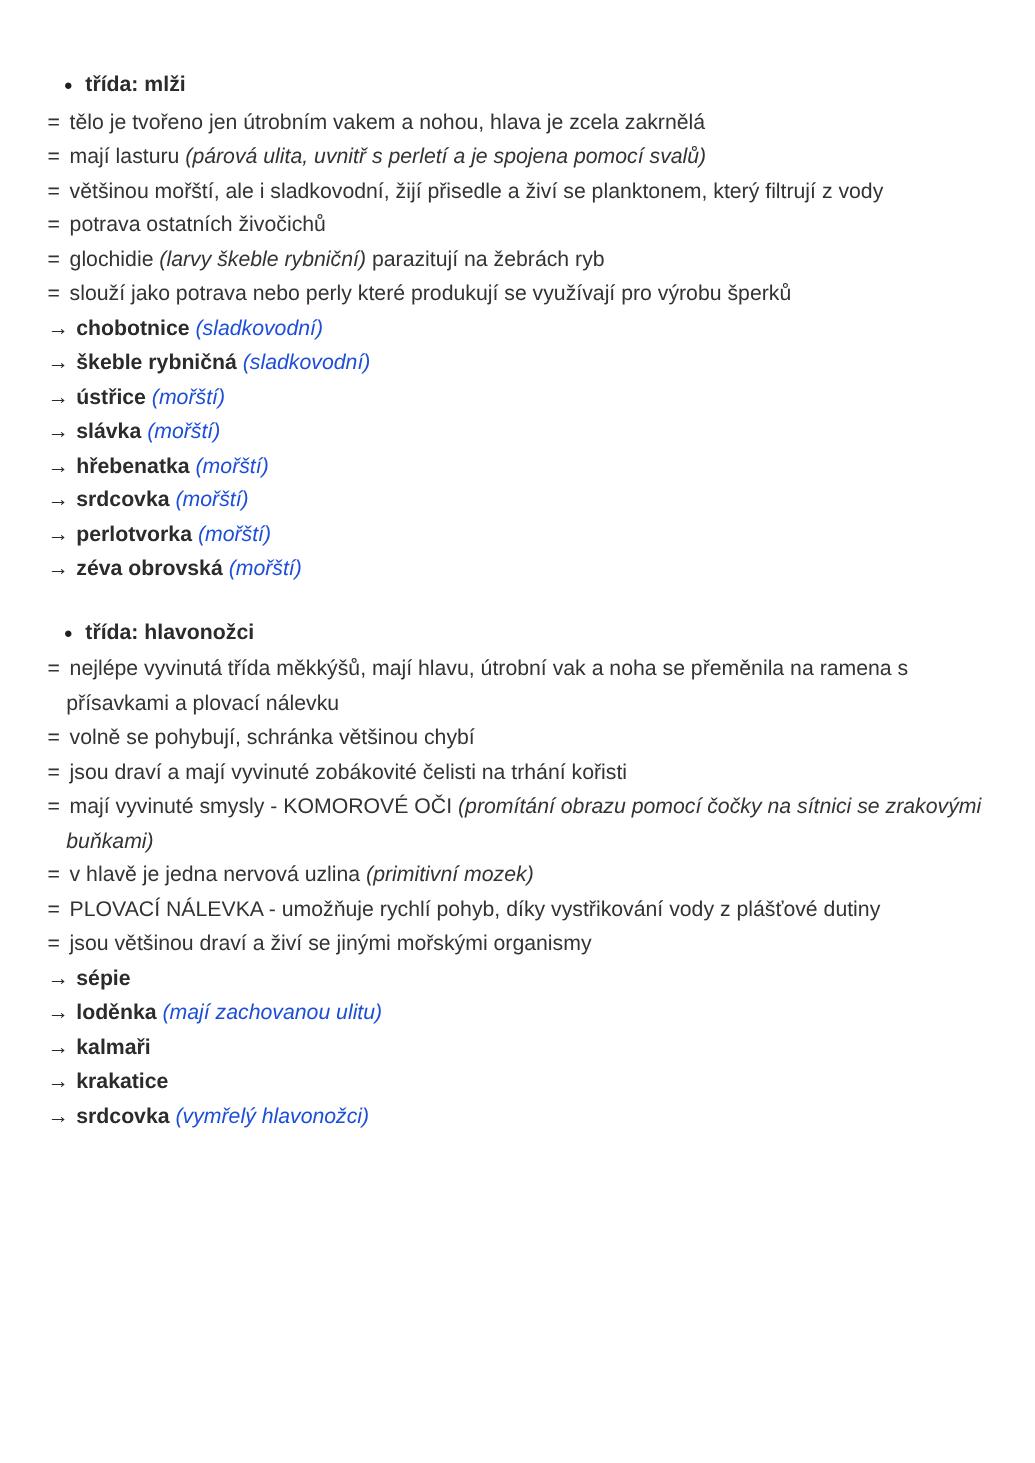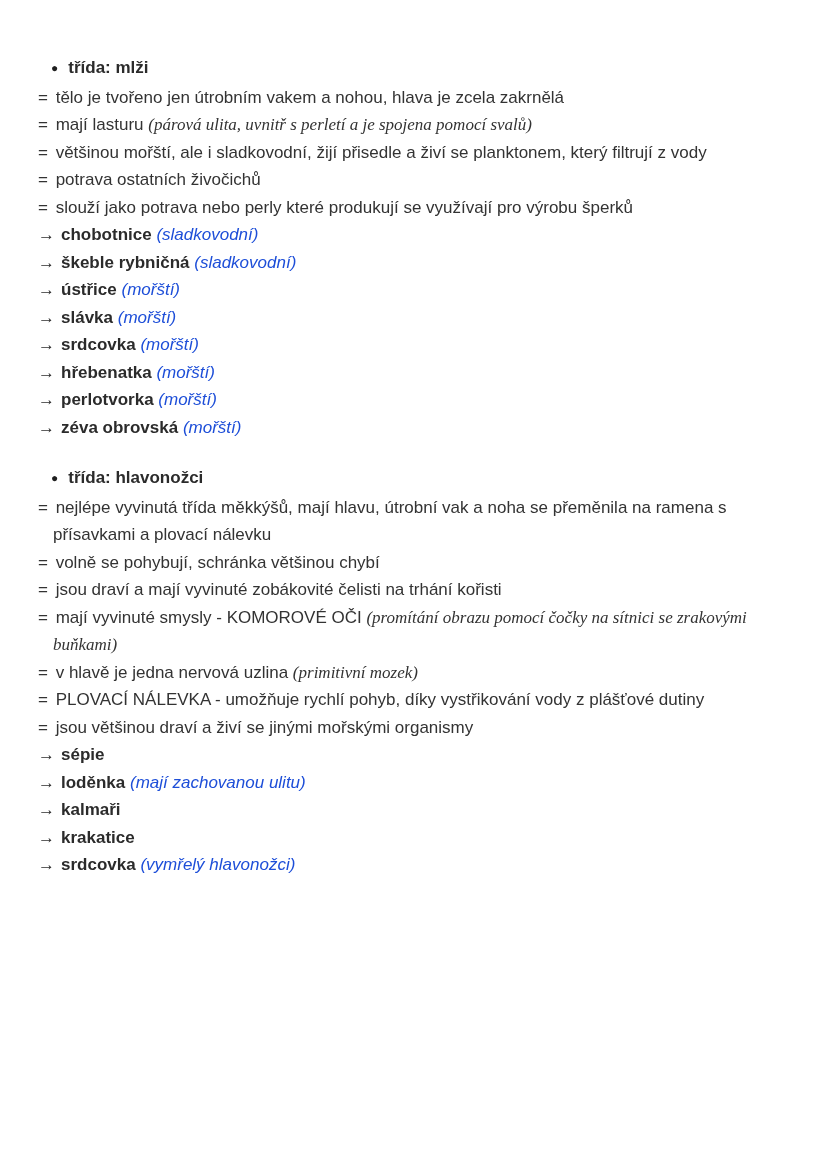--- a/index.html
+++ b/index.html
@@ -43,21 +43,20 @@
   }
   .fact {
     padding-left: 15px;
     text-indent: -15px;
   }
   .fact .marker {
     margin-right: 3px;
   }
   .fact i {
     font-style: italic;
-    font-family: Liberation Serif, serif;
   }
   .example {
     color: #2b2b2b;
   }
   .example .marker {
     margin-right: 6px;
     font-weight: normal;
     color: #2b2b2b;
   }
   .example .name {
@@ -80,35 +79,36 @@
     </div>
     <div class="facts">
   <div class="fact"><span class="marker">= </span><span class="fact-text"><span>tělo je tvořeno jen útrobním vakem a nohou, hlava je zcela zakrnělá</span></span></div>
 
   <div class="fact"><span class="marker">= </span><span class="fact-text"><span>mají lasturu </span><i>(párová ulita, uvnitř s perletí a je spojena pomocí svalů)</i></span></div>
 
   <div class="fact"><span class="marker">= </span><span class="fact-text"><span>většinou mořští, ale i sladkovodní, žijí přisedle a živí se planktonem, který filtrují z vody</span></span></div>
 
   <div class="fact"><span class="marker">= </span><span class="fact-text"><span>potrava ostatních živočichů</span></span></div>
 
+  <div class="fact"><span class="marker">= </span><span class="fact-text"><span>glochidie </span><i>(larvy škeble rybniční)</i><span> parazitují na žebrách ryb</span></span></div>
 
   <div class="fact"><span class="marker">= </span><span class="fact-text"><span>slouží jako potrava nebo perly které produkují se využívají pro výrobu šperků</span></span></div>
 </div>
     <div class="examples">
   <div class="example"><span class="marker">→</span><span class="name">chobotnice</span><span class="note"> (sladkovodní)</span></div>
 
   <div class="example"><span class="marker">→</span><span class="name">škeble rybničná</span><span class="note"> (sladkovodní)</span></div>
 
   <div class="example"><span class="marker">→</span><span class="name">ústřice</span><span class="note"> (mořští)</span></div>
 
   <div class="example"><span class="marker">→</span><span class="name">slávka</span><span class="note"> (mořští)</span></div>
 
+  <div class="example"><span class="marker">→</span><span class="name">hřebenatka</span><span class="note"> (mořští)</span></div>
+
   <div class="example"><span class="marker">→</span><span class="name">srdcovka</span><span class="note"> (mořští)</span></div>
-
-  <div class="example"><span class="marker">→</span><span class="name">hřebenatka</span><span class="note"> (mořští)</span></div>
 
   <div class="example"><span class="marker">→</span><span class="name">perlotvorka</span><span class="note"> (mořští)</span></div>
 
   <div class="example"><span class="marker">→</span><span class="name">zéva obrovská</span><span class="note"> (mořští)</span></div>
 </div>
   </div>
 
   <div class="section">
     <div class="heading">
       <span class="bullet">●</span><span class="heading-text">třída: hlavonožci</span>

